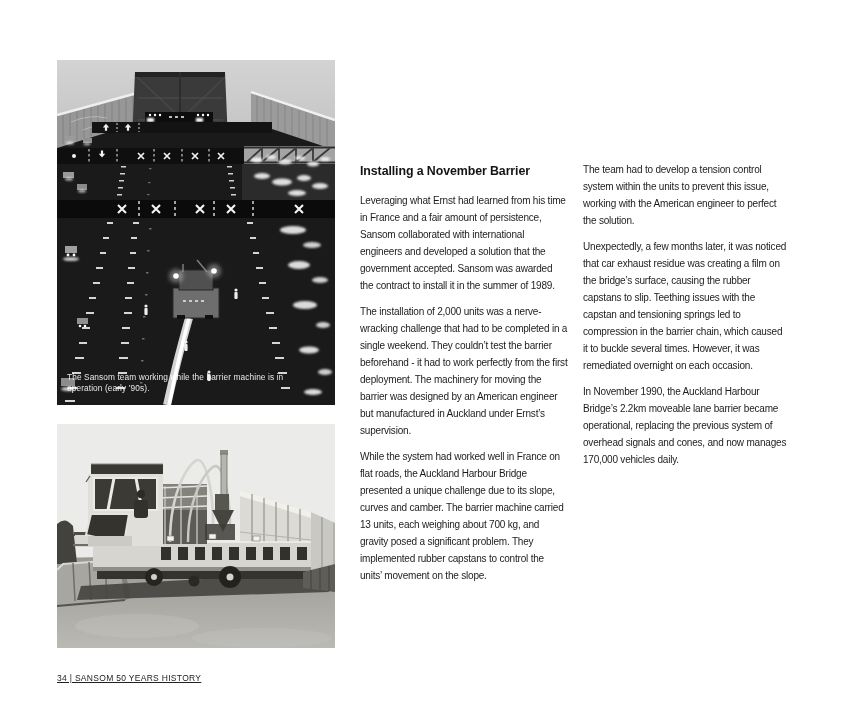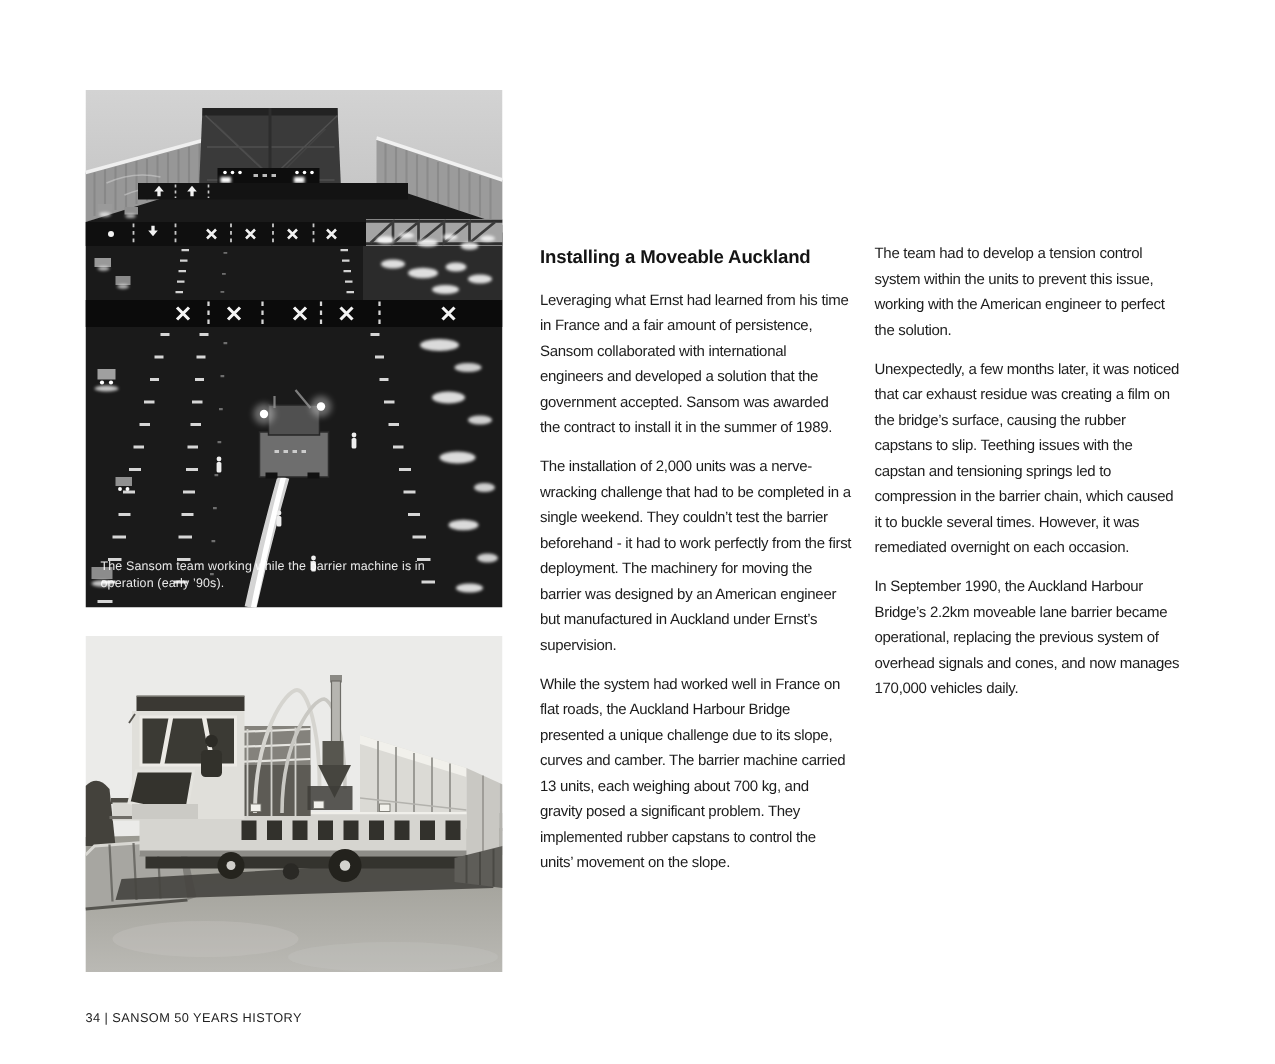--- a/index.html
+++ b/index.html
@@ -15,21 +15,21 @@
     white-space:pre-line;letter-spacing:0.1px;
   }
   .col{position:absolute;font-size:10px;line-height:17px;letter-spacing:-0.2px;color:#1c1c1c;}
   .col p{margin:0 0 9px 0;}
   .article-heading{
     font-size:12.4px;font-weight:bold;color:#141414;margin:0 0 12px 0;letter-spacing:-0.1px;
   }
   .col1{left:360px;top:163px;width:208px;}
   .col2{left:583px;top:161px;width:204px;}
   .page-footer{
-    position:absolute;left:57px;top:673px;font-size:8.5px;letter-spacing:0.3px;color:#222222;
+    position:absolute;left:57px;top:673px;font-size:8.5px;letter-spacing:0.3px;color:#222222;text-decoration:underline;
   }
 </style>
 </head>
 <body>
 
 <div class="page">
 
   <figure class="photo" style="left:57px;top:60px;width:278px;height:428px;">
     <svg width="278" height="345" viewBox="0 0 278 345">
       <defs>
@@ -373,27 +373,27 @@
       </g>
 
       <g>
         <polygon points="246,148 278,140 278,168 246,164" fill="#5e5d58"></polygon>
         <path d="M254,146 V165 M263,144 V166 M272,142 V167" stroke="#4a4944" stroke-width="1.3"></path>
       </g>
     </svg>
   </figure>
 
   <section class="col col1">
-    <h2 class="article-heading">Installing a Moveable Auckland</h2>
+    <h2 class="article-heading">Installing a November Barrier</h2>
     <p>Leveraging what Ernst had learned from his time in France and a fair amount of persistence, Sansom collaborated with international engineers and developed a solution that the government accepted. Sansom was awarded the contract to install it in the summer of 1989.</p>
     <p>The installation of 2,000 units was a nerve-wracking challenge that had to be completed in a single weekend. They couldn’t test the barrier beforehand - it had to work perfectly from the first deployment. The machinery for moving the barrier was designed by an American engineer but manufactured in Auckland under Ernst’s supervision.</p>
     <p>While the system had worked well in France on flat roads, the Auckland Harbour Bridge presented a unique challenge due to its slope, curves and camber. The barrier machine carried 13 units, each weighing about 700 kg, and gravity posed a significant problem. They implemented rubber capstans to control the units’ movement on the slope.</p>
   </section>
 
   <section class="col col2">
     <p>The team had to develop a tension control system within the units to prevent this issue, working with the American engineer to perfect the solution.</p>
     <p>Unexpectedly, a few months later, it was noticed that car exhaust residue was creating a film on the bridge’s surface, causing the rubber capstans to slip. Teething issues with the capstan and tensioning springs led to compression in the barrier chain, which caused it to buckle several times. However, it was remediated overnight on each occasion.</p>
-    <p>In September 1990, the Auckland Harbour Bridge’s 2.2km moveable lane barrier became operational, replacing the previous system of overhead signals and cones, and now manages 170,000 vehicles daily.</p>
+    <p>In November 1990, the Auckland Harbour Bridge’s 2.2km moveable lane barrier became operational, replacing the previous system of overhead signals and cones, and now manages 170,000 vehicles daily.</p>
   </section>
 
   <footer class="page-footer">34 | SANSOM 50 YEARS HISTORY</footer>
 
 </div>
 
 </body></html>

